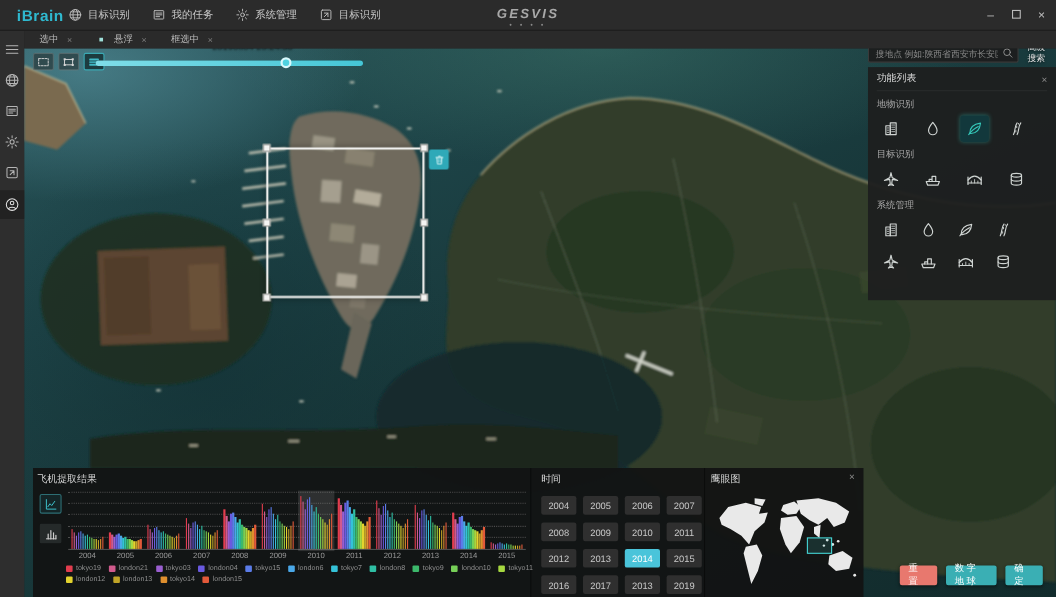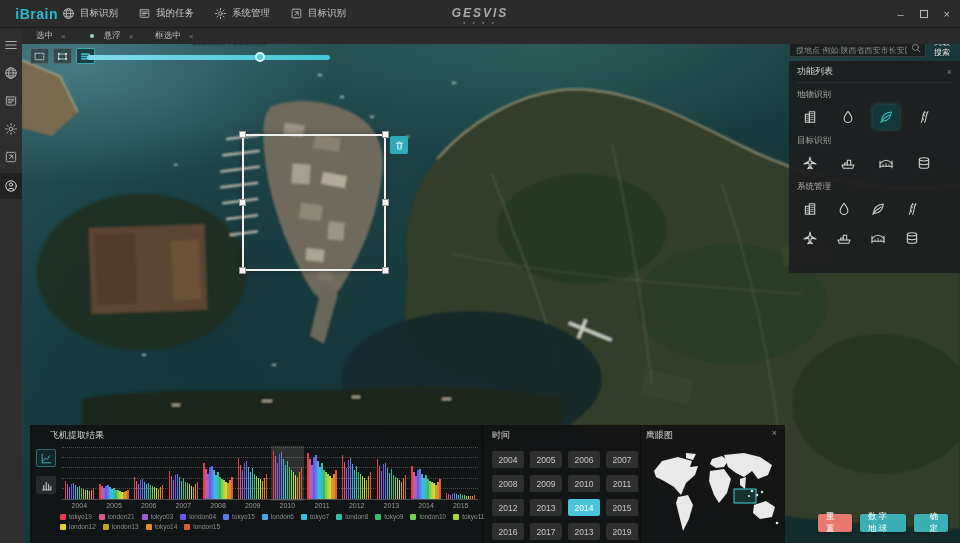--- a/index.html
+++ b/index.html
@@ -549,21 +549,21 @@
               </span>
             </div>
           </div>
         </div>
       </div>
   </div>
 
   <div class="bpanel">
     <div class="bdiv" style="left:452px"></div>
     <div class="bdiv" style="left:610px"></div>
-    <div class="bp-title" style="left:20px">飞机提取结果</div>
+    <div class="bp-title" style="left:4px">飞机提取结果</div>
     <div class="bp-title" style="left:462px">时间</div>
     <div class="bp-title" style="left:616px">鹰眼图</div>
     <div class="bp-close">×</div>
 
     <div class="ctools" id="ctools">
         <div class="ctool active">
           <span class="icn">
             <svg viewBox="0 0 24 24" fill="none" stroke="currentColor" stroke-width="1.6" stroke-linecap="round" stroke-linejoin="round">
               <path d="M4 4v16h16"></path>
               <path d="M6.5 16l3.5-5 3 3 5-7"></path>
@@ -903,16 +903,16 @@
         <path d="M106,54 L118,50 L127,56 L124,66 L112,68 L105,62 Z"></path>
         <circle cx="129" cy="72" r="1.3"></circle>
       </g>
       <rect x="86" y="38" width="22" height="14" fill="rgba(69,214,214,.14)" stroke="#45d6d6" stroke-width="1"></rect>
     </svg>
   </div>
 
   <div class="actions" id="actions">
       <div class="abtn" style="background: rgb(232, 120, 110);">重 置</div>
       <div class="abtn" style="background: rgb(58, 175, 180);">数字地球</div>
-      <div class="abtn" style="background: rgb(58, 175, 180); text-align: right;">确 定</div>
+      <div class="abtn" style="background: rgb(58, 175, 180);">确 定</div>
     </div>
 
 </div>
 
 </body></html>

